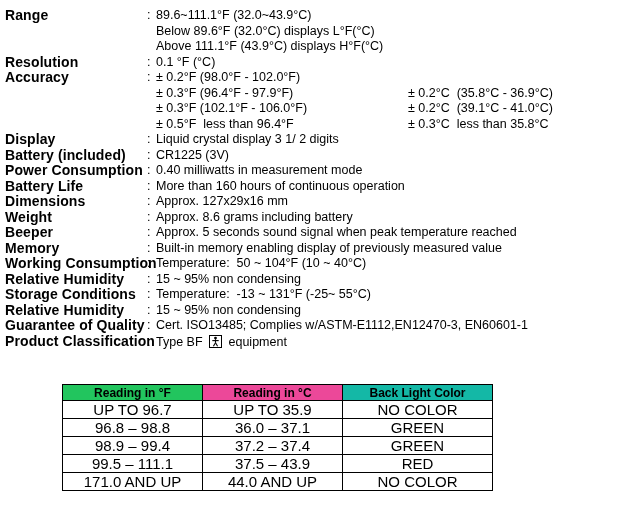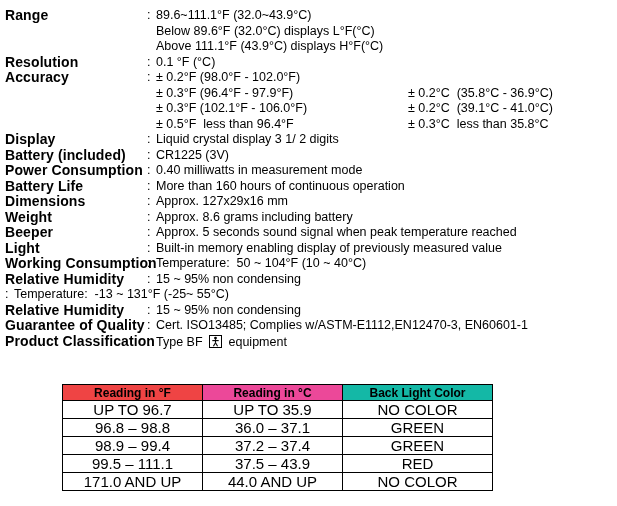--- a/index.html
+++ b/index.html
@@ -129,38 +129,39 @@
           <div class="spec-line"><span class="colon">:</span><span class="val-text">Approx. 8.6 grams including battery</span></div>
         </div>
       </div>
       <div class="spec-row">
         <div class="spec-label">Beeper</div>
         <div class="spec-values">
           <div class="spec-line"><span class="colon">:</span><span class="val-text">Approx. 5 seconds sound signal when peak temperature reached</span></div>
         </div>
       </div>
       <div class="spec-row">
-        <div class="spec-label">Light</div>
+        <div class="spec-label">Memory</div>
         <div class="spec-values">
           <div class="spec-line"><span class="colon">:</span><span class="val-text">Built-in memory enabling display of previously measured value</span></div>
         </div>
       </div>
       <div class="spec-row">
         <div class="spec-label">Working Consumption</div>
         <div class="spec-values">
           <div class="spec-line"><span class="colon">:</span><span class="val-text">Temperature:  50 ~ 104°F (10 ~ 40°C)</span></div>
         </div>
       </div>
       <div class="spec-row">
         <div class="spec-label">Relative Humidity</div>
         <div class="spec-values">
           <div class="spec-line"><span class="colon">:</span><span class="val-text">15 ~ 95% non condensing</span></div>
         </div>
       </div>
       <div class="spec-row">
+        <div class="spec-label">Storage Conditions</div>
         <div class="spec-values">
           <div class="spec-line"><span class="colon">:</span><span class="val-text">Temperature:  -13 ~ 131°F (-25~ 55°C)</span></div>
         </div>
       </div>
       <div class="spec-row">
         <div class="spec-label">Relative Humidity</div>
         <div class="spec-values">
           <div class="spec-line"><span class="colon">:</span><span class="val-text">15 ~ 95% non condensing</span></div>
         </div>
       </div>
@@ -186,21 +187,21 @@
     </div>
 
   <table class="backlight-table">
     <colgroup>
       <col class="col-f">
       <col class="col-c">
       <col class="col-color">
     </colgroup>
     <thead>
       <tr>
-          <th style="background: #ef4444;">Reading in °F</th>
+          <th style="background: #22c55e;">Reading in °F</th>
           <th style="background: #ec4899;">Reading in °C</th>
           <th style="background: #14b8a6;">Back Light Color</th>
         </tr>
     </thead>
     <tbody>
         <tr>
           <td>UP TO 96.7</td>
           <td>UP TO 35.9</td>
           <td>NO COLOR</td>
         </tr>

